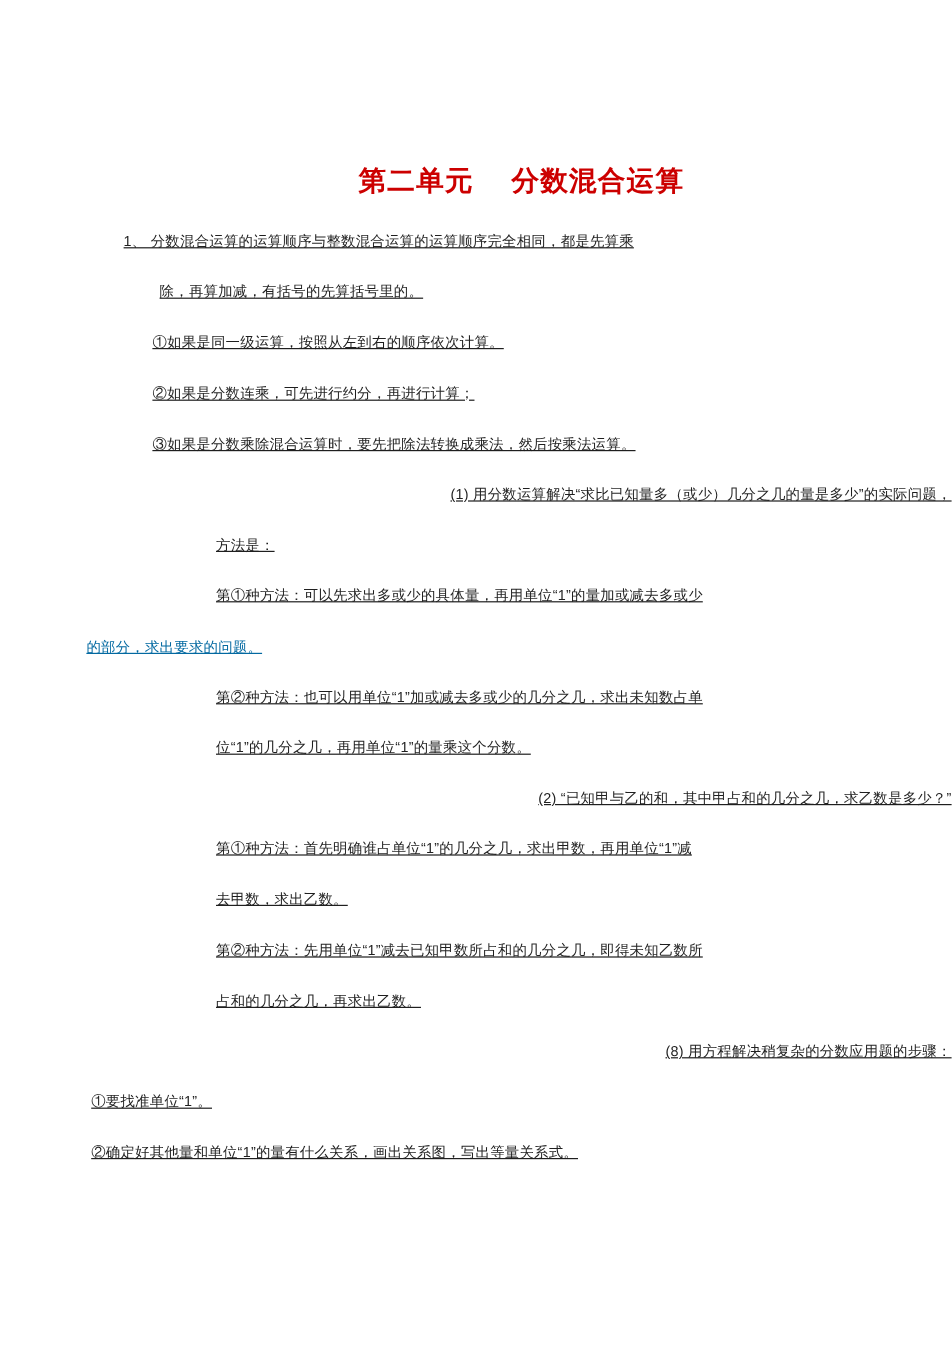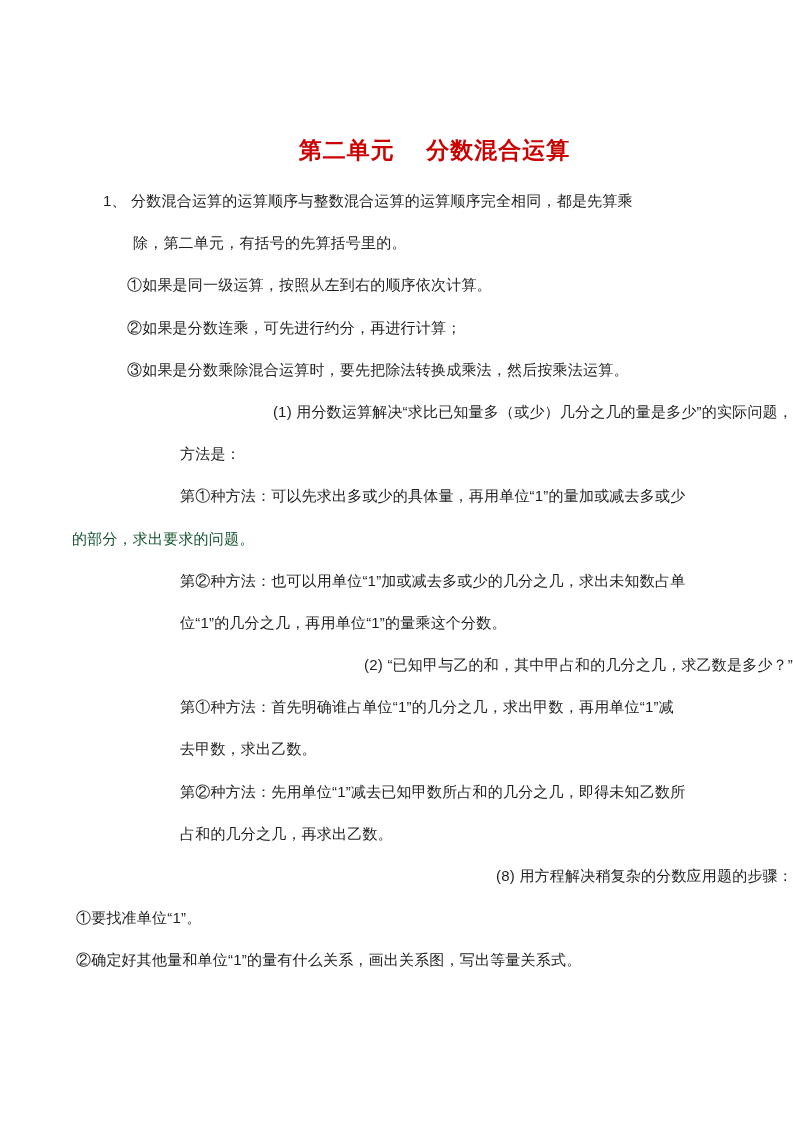--- a/index.html
+++ b/index.html
@@ -35,48 +35,49 @@
   }
   .doc-body {
     position: absolute;
     top: 180px;
     left: 0;
     right: 0;
   }
   .text-line {
     height: 42.2px;
     line-height: 42.2px;
-    font-size: 15px;
+    font-size: 12px;
     color: #1f1f1f;
     white-space: nowrap;
     letter-spacing: 0.2px;
+    text-decoration: underline;
   }
   
   .indent-item      { padding-left: 103px; }  
   .indent-item-cont { padding-left: 133px; }  
   .indent-circled   { padding-left: 127px; }  
   .indent-paren     { padding-left: 118px; text-align: right; }  
   .indent-method    { padding-left: 148px; margin-left: 32px; }  
   .indent-step      { padding-left: 76px; }  
 </style>
 </head>
 <body>
 
 <div class="page">
   <h1 class="doc-title" style="color: rgb(204, 0, 0);">第二单元　 分数混合运算</h1>
   <div class="doc-body">
       <div class="text-line indent-item" style="color: rgb(31, 31, 31);">1、 分数混合运算的运算顺序与整数混合运算的运算顺序完全相同，都是先算乘</div>
-      <div class="text-line indent-item-cont" style="color: rgb(31, 31, 31);">除，第二单元，有括号的先算括号里的。</div>
+      <div class="text-line indent-item-cont" style="color: rgb(31, 31, 31);">除，再算加减，有括号的先算括号里的。</div>
       <div class="text-line indent-circled" style="color: rgb(31, 31, 31);">①如果是同一级运算，按照从左到右的顺序依次计算。</div>
       <div class="text-line indent-circled" style="color: rgb(31, 31, 31);">②如果是分数连乘，可先进行约分，再进行计算；</div>
       <div class="text-line indent-circled" style="color: rgb(31, 31, 31);">③如果是分数乘除混合运算时，要先把除法转换成乘法，然后按乘法运算。</div>
       <div class="text-line indent-paren" style="color: rgb(31, 31, 31);">(1) 用分数运算解决“求比已知量多（或少）几分之几的量是多少”的实际问题，</div>
       <div class="text-line indent-method" style="color: rgb(31, 31, 31);">方法是：</div>
       <div class="text-line indent-method" style="color: rgb(31, 31, 31);">第①种方法：可以先求出多或少的具体量，再用单位“1”的量加或减去多或少</div>
-      <div class="text-line indent-method" style="color: #14532d; padding-left: 40px;">的部分，求出要求的问题。</div>
+      <div class="text-line indent-method" style="color: #0369a1; padding-left: 40px;">的部分，求出要求的问题。</div>
       <div class="text-line indent-method" style="color: rgb(31, 31, 31);">第②种方法：也可以用单位“1”加或减去多或少的几分之几，求出未知数占单</div>
       <div class="text-line indent-method" style="color: rgb(31, 31, 31);">位“1”的几分之几，再用单位“1”的量乘这个分数。</div>
       <div class="text-line indent-paren" style="color: rgb(31, 31, 31);">(2) “已知甲与乙的和，其中甲占和的几分之几，求乙数是多少？”</div>
       <div class="text-line indent-method" style="color: rgb(31, 31, 31);">第①种方法：首先明确谁占单位“1”的几分之几，求出甲数，再用单位“1”减</div>
       <div class="text-line indent-method" style="color: rgb(31, 31, 31);">去甲数，求出乙数。</div>
       <div class="text-line indent-method" style="color: rgb(31, 31, 31);">第②种方法：先用单位“1”减去已知甲数所占和的几分之几，即得未知乙数所</div>
       <div class="text-line indent-method" style="color: rgb(31, 31, 31);">占和的几分之几，再求出乙数。</div>
       <div class="text-line indent-paren" style="color: rgb(31, 31, 31);">(8) 用方程解决稍复杂的分数应用题的步骤：</div>
       <div class="text-line indent-step" style="color: rgb(31, 31, 31);">①要找准单位“1”。</div>
       <div class="text-line indent-step" style="color: rgb(31, 31, 31);">②确定好其他量和单位“1”的量有什么关系，画出关系图，写出等量关系式。</div>

